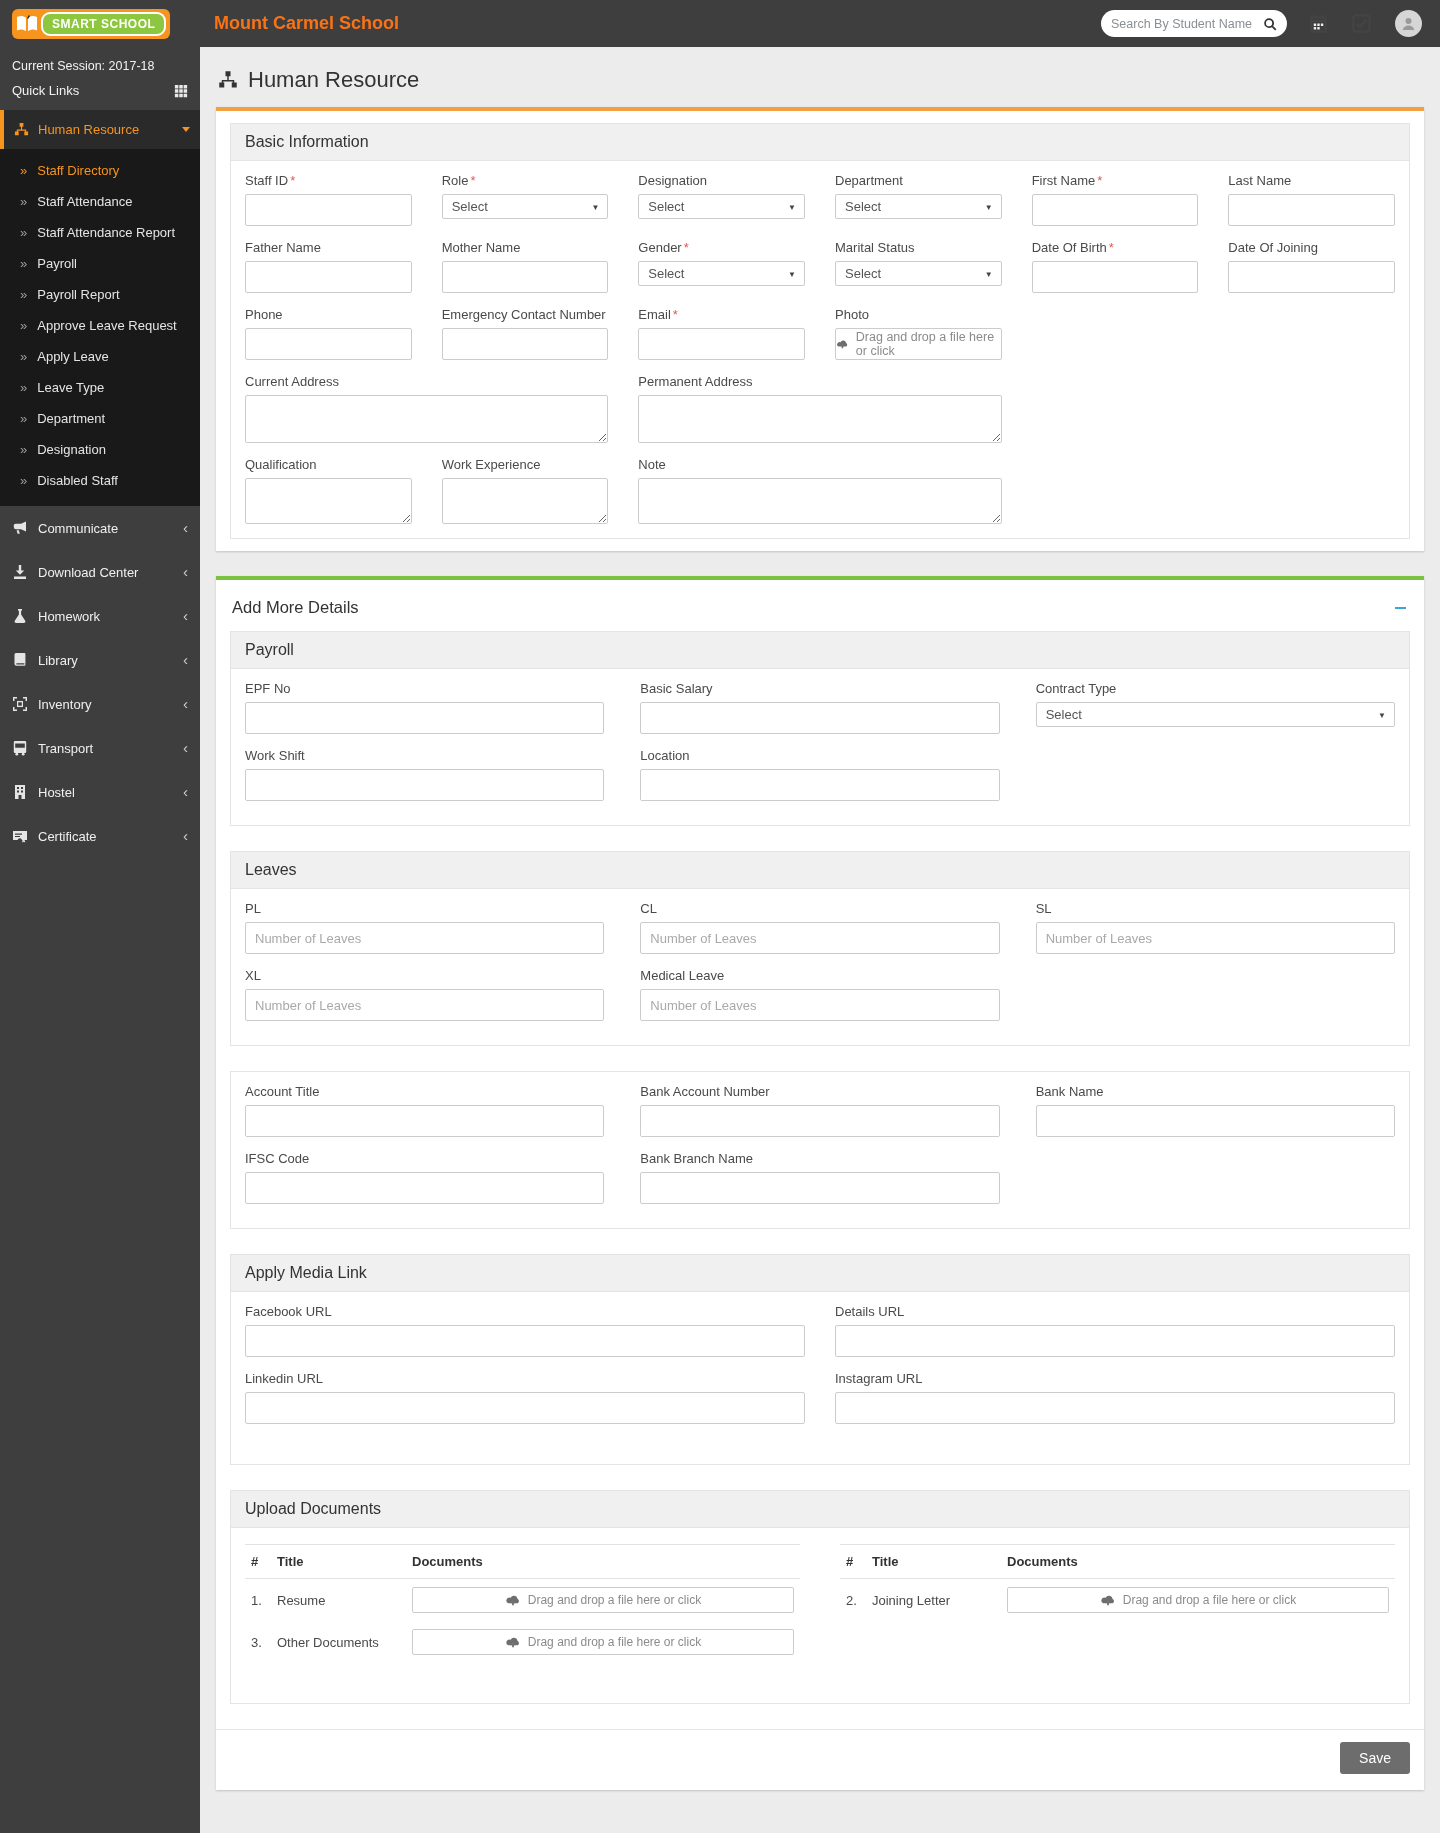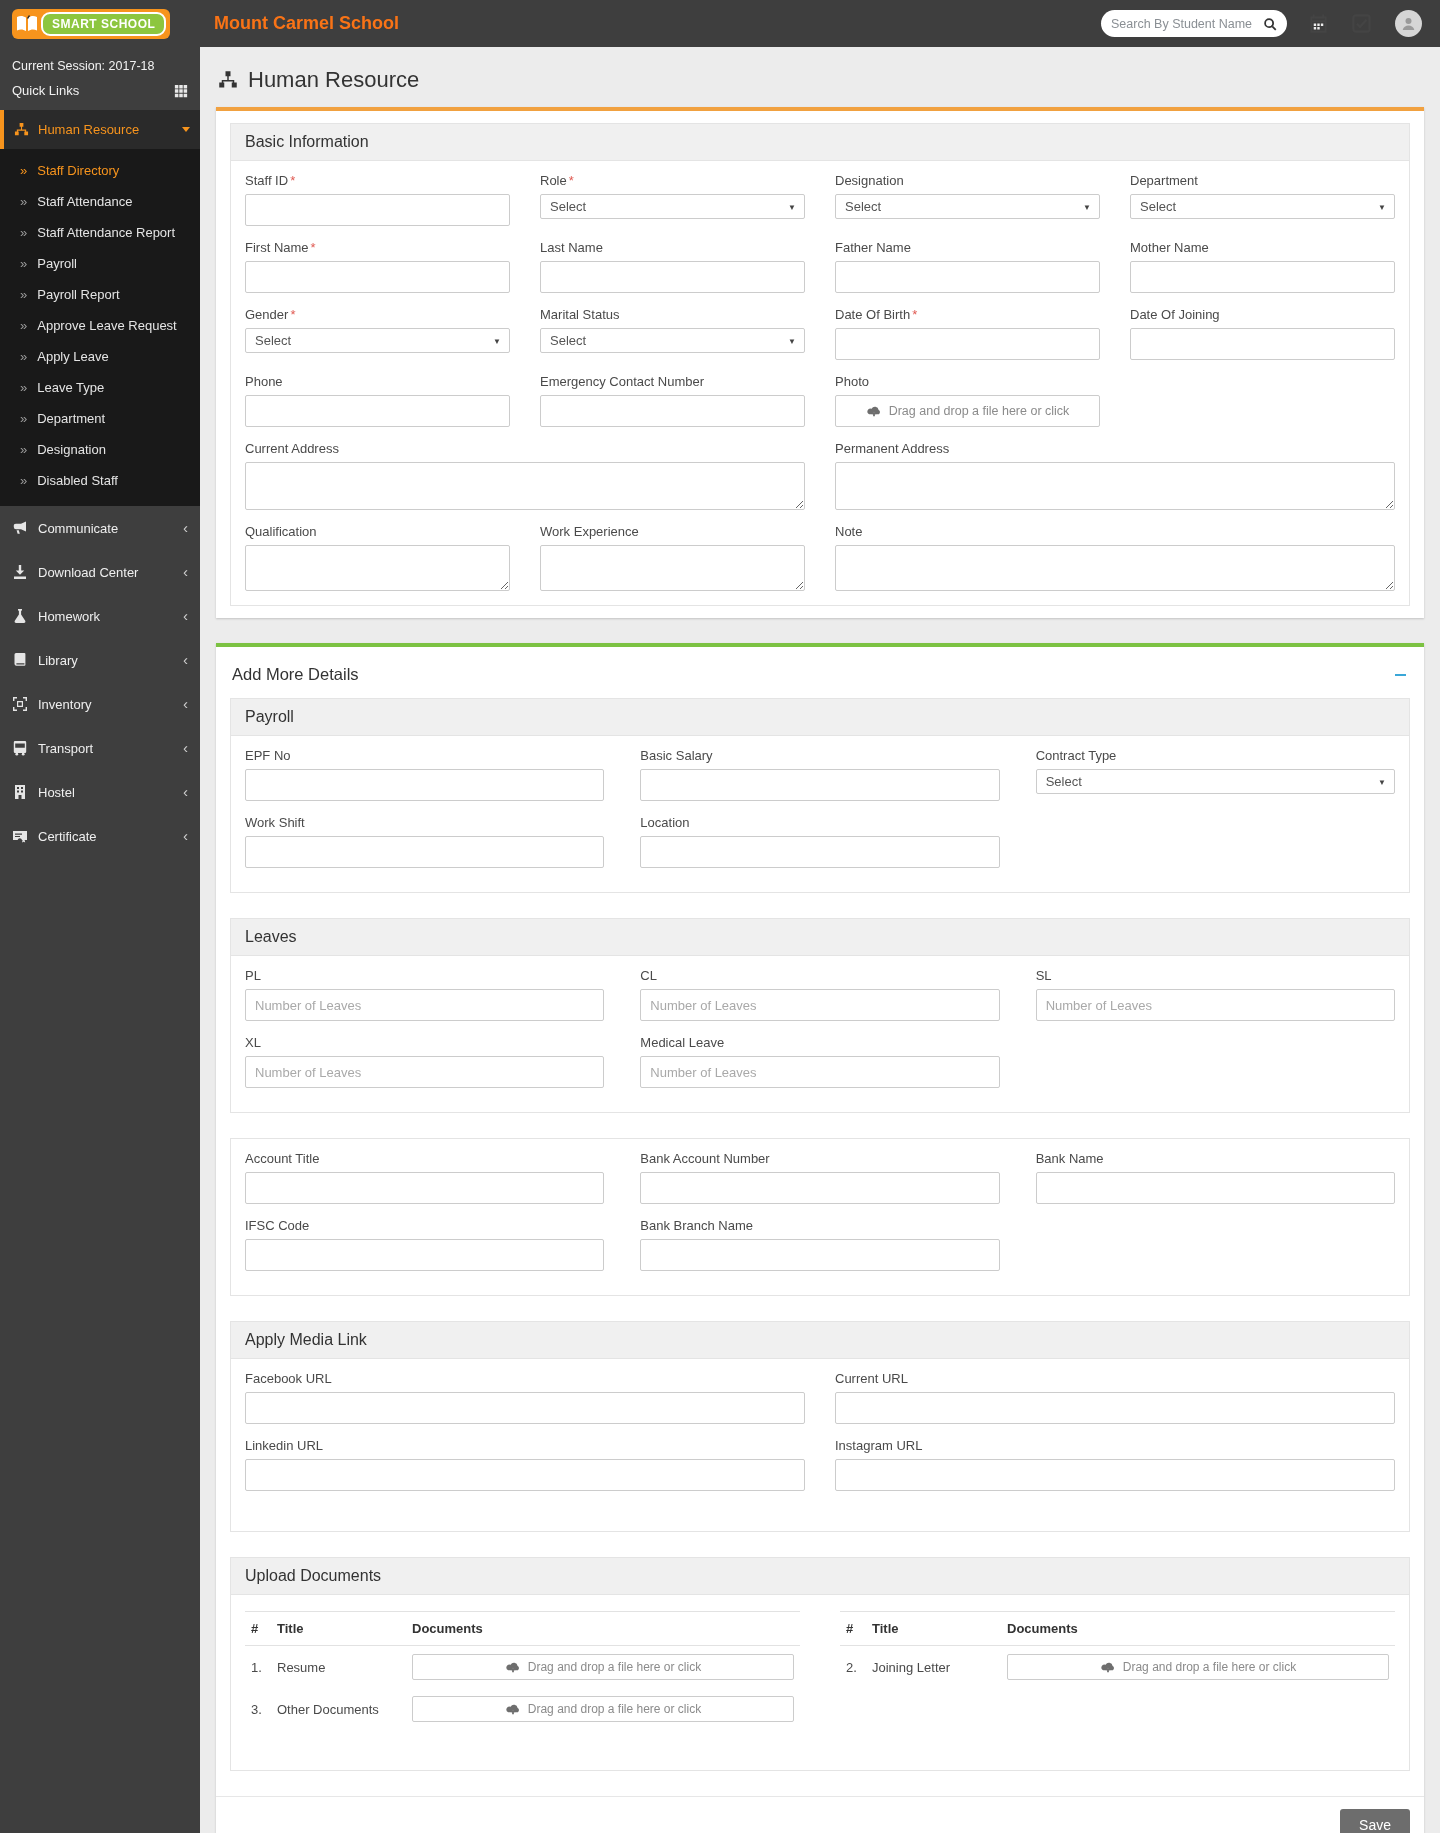--- a/index.html
+++ b/index.html
@@ -88,21 +88,21 @@
 
   .amd-head { display:flex; align-items:center; justify-content:space-between; padding:6px 2px 14px; }
   .amd-head h2 { font-size:16.5px; font-weight:normal; color:#333; }
   .collapse-btn { width:16px; height:16px; display:flex; align-items:center; justify-content:center; cursor:pointer; }
   .collapse-btn i { display:block; width:11px; height:2px; background:#3aa7d8; }
 
   .subcard { border:1px solid #e4e4e4; margin-bottom:25px; }
   .subcard:last-of-type { margin-bottom:0; }
 
   
-  .grid4 { display:grid; grid-template-columns:repeat(4,1fr); column-gap:30px; }
+  .grid4 { display:grid; grid-template-columns:repeat(6,1fr); column-gap:30px; }
   .grid3 { display:grid; grid-template-columns:repeat(3,1fr); column-gap:36px; }
   .grid2 { display:grid; grid-template-columns:repeat(2,1fr); column-gap:30px; }
   .span2 { grid-column:span 2; }
   .field { margin-bottom:14px; }
   .flabel { display:block; font-size:13px; color:#4a4a4a; margin-bottom:6px; }
   .req { color:#e05a52; margin-left:2px; }
   .txt {
     width:100%; height:32px; border:1px solid #ccc; border-radius:2px; background:#fff;
     padding:0 9px; font-size:13px; color:#555; outline:none;
     font-family:"Liberation Sans", sans-serif;
@@ -391,20 +391,24 @@
 
             <div class="field">
               <label class="flabel">Phone</label>
               <input class="txt" style="">
             </div>
             <div class="field">
               <label class="flabel">Emergency Contact Number</label>
               <input class="txt" style="">
             </div>
             <div class="field">
+              <label class="flabel"><span>Email</span><span class="req">*</span></label>
+              <input class="txt" style="">
+            </div>
+            <div class="field">
               <label class="flabel">Photo</label>
               <div class="dropzone">
                 <svg viewBox="0 0 20 14">
                     <path d="M15.8 5.6A4.7 4.7 0 007 4.2 3.6 3.6 0 004 11h4.3L10 7.8l1.7 3.2H16a3.1 3.1 0 00-.2-5.4z"></path>
                     <path d="M8.9 13.6h2.2V11h1.8L10 7.6 7.1 11h1.8z"></path>
                   </svg>
                 <span>Drag and drop a file here or click</span>
               </div>
             </div>
           </div>
@@ -537,21 +541,21 @@
 
       <div class="subcard">
         <div class="section-head">Apply Media Link</div>
         <div class="section-body" style="padding-bottom:24px;">
           <div class="grid2">
             <div class="field">
               <label class="flabel">Facebook URL</label>
               <input class="txt" style="">
             </div>
             <div class="field">
-              <label class="flabel">Current URL</label>
+              <label class="flabel">Details URL</label>
               <input class="txt" style="">
             </div>
             <div class="field" style="margin-bottom:0;">
               <label class="flabel">Linkedin URL</label>
               <input class="txt" style="">
             </div>
             <div class="field" style="margin-bottom:16px;">
               <label class="flabel">Instagram URL</label>
               <input class="txt" style="">
             </div>

